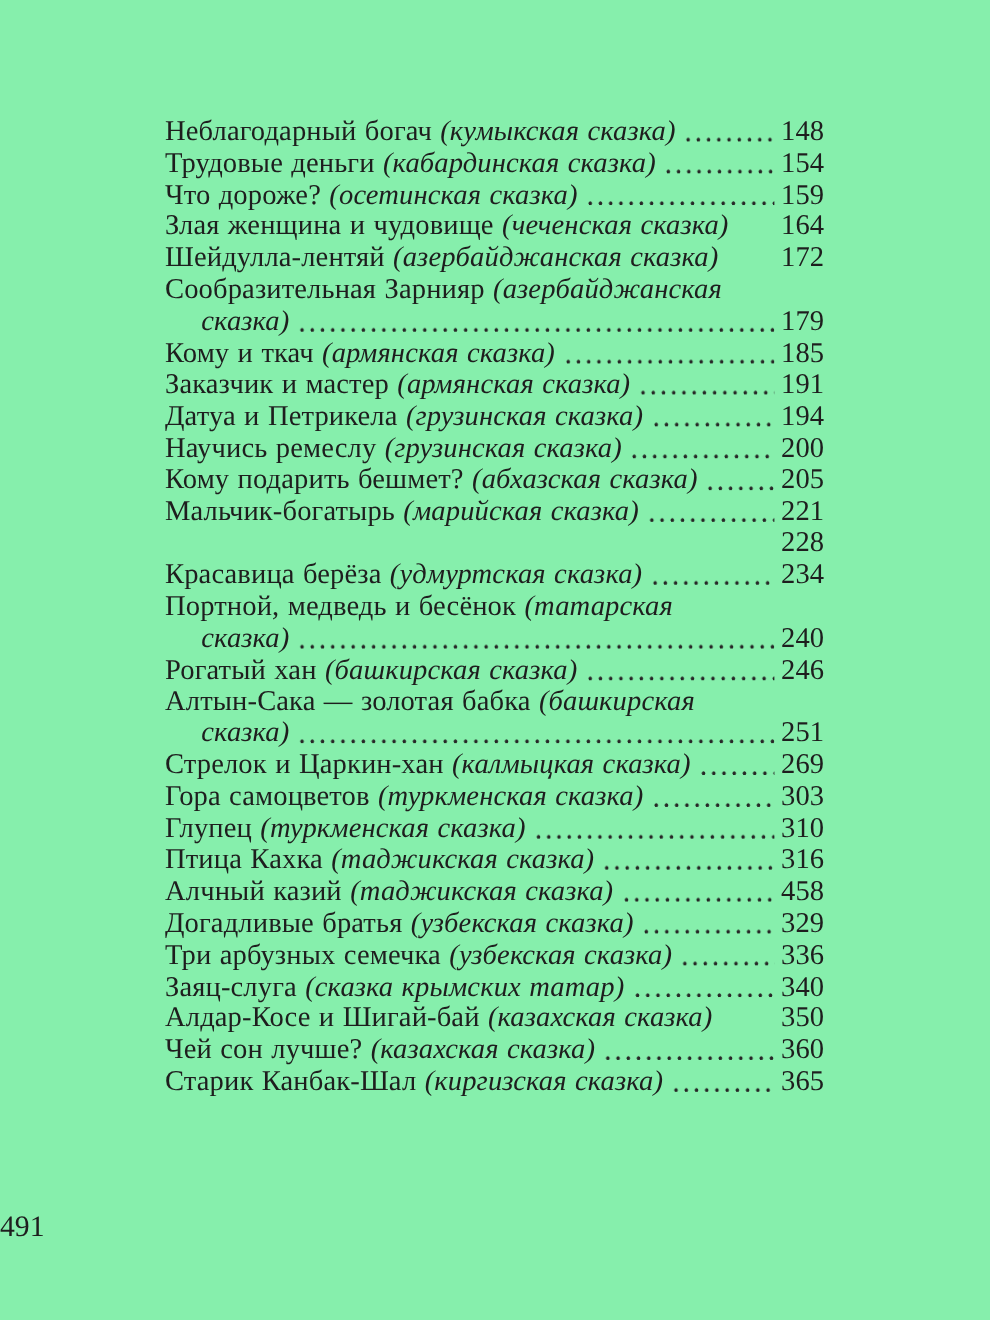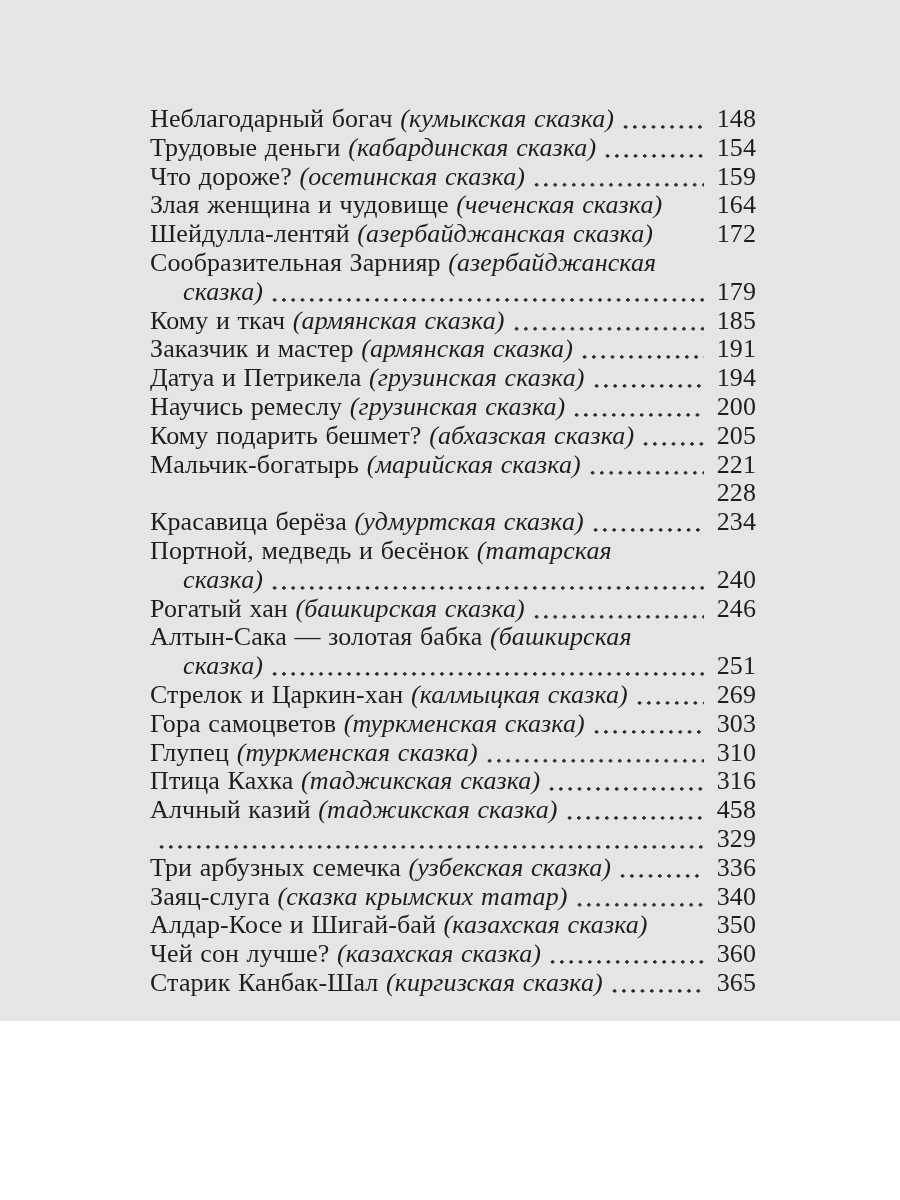--- a/index.html
+++ b/index.html
@@ -1,20 +1,20 @@
 <!DOCTYPE html>
 <html lang="ru"><head>
 <meta charset="utf-8">
 <style>
   html, body { margin: 0; padding: 0; background: #ffffff; }
   .page {
     position: relative;
     width: 900px;
-    height: 1021px;
-    background: #e5e5e5;
+    height: 1200px;
+    background: #86efac;
     color: #1e1e1e;
     font-family: "Liberation Serif", "DejaVu Serif", serif;
     overflow: hidden;
   }
   .toc {
     position: absolute;
     left: 150px;
     top: 105px;
     width: 606px;
   }
@@ -37,21 +37,21 @@
     margin: 0 6px 0 7px;
     background-image: radial-gradient(circle at 4.6px 21.8px, #262626 1.4px, rgba(0,0,0,0) 1.9px);
     background-size: 9.3px 28.8px;
     background-repeat: repeat-x;
     background-position: 0 0;
   }
   .leader.blank { background-image: none; }
   .pageno {
     flex: 0 0 auto;
     min-width: 46px;
-    text-align: right;
+    text-align: left;
   }
   .folio {
     position: absolute;
     top: 1100px;
     left: 0;
     width: 100%;
     font-size: 27px;
     line-height: 30px;
   }
 </style>
@@ -178,20 +178,21 @@
     <span class="entry-text"><span class="roman">Птица Кахка </span><span class="note">(таджикская сказка)</span></span>
     <span class="leader"></span>
     <span class="pageno">316</span>
   </div>
       <div class="toc-line">
     <span class="entry-text"><span class="roman">Алчный казий </span><span class="note">(таджикская сказка)</span></span>
     <span class="leader"></span>
     <span class="pageno">458</span>
   </div>
       <div class="toc-line">
+    <span class="entry-text"><span class="roman">Догадливые братья </span><span class="note">(узбекская сказка)</span></span>
     <span class="leader"></span>
     <span class="pageno">329</span>
   </div>
       <div class="toc-line">
     <span class="entry-text"><span class="roman">Три арбузных семечка </span><span class="note">(узбекская сказка)</span></span>
     <span class="leader"></span>
     <span class="pageno">336</span>
   </div>
       <div class="toc-line">
     <span class="entry-text"><span class="roman">Заяц-слуга </span><span class="note">(сказка крымских татар)</span></span>

